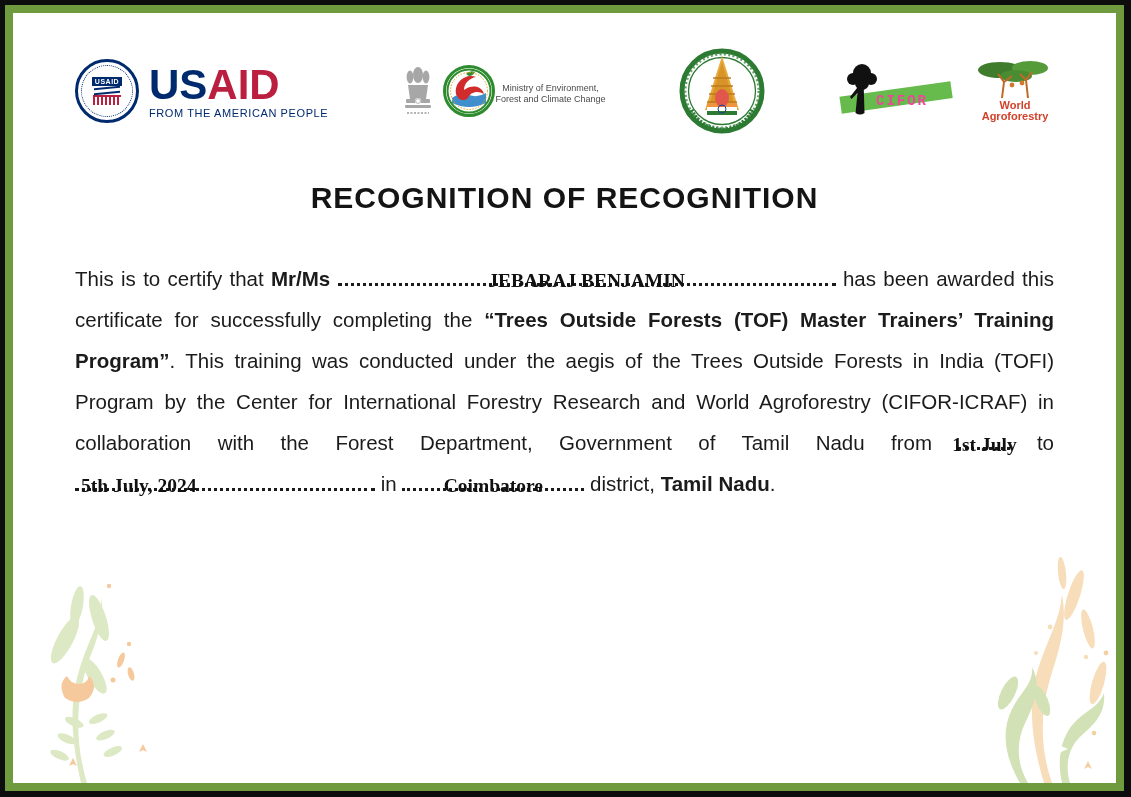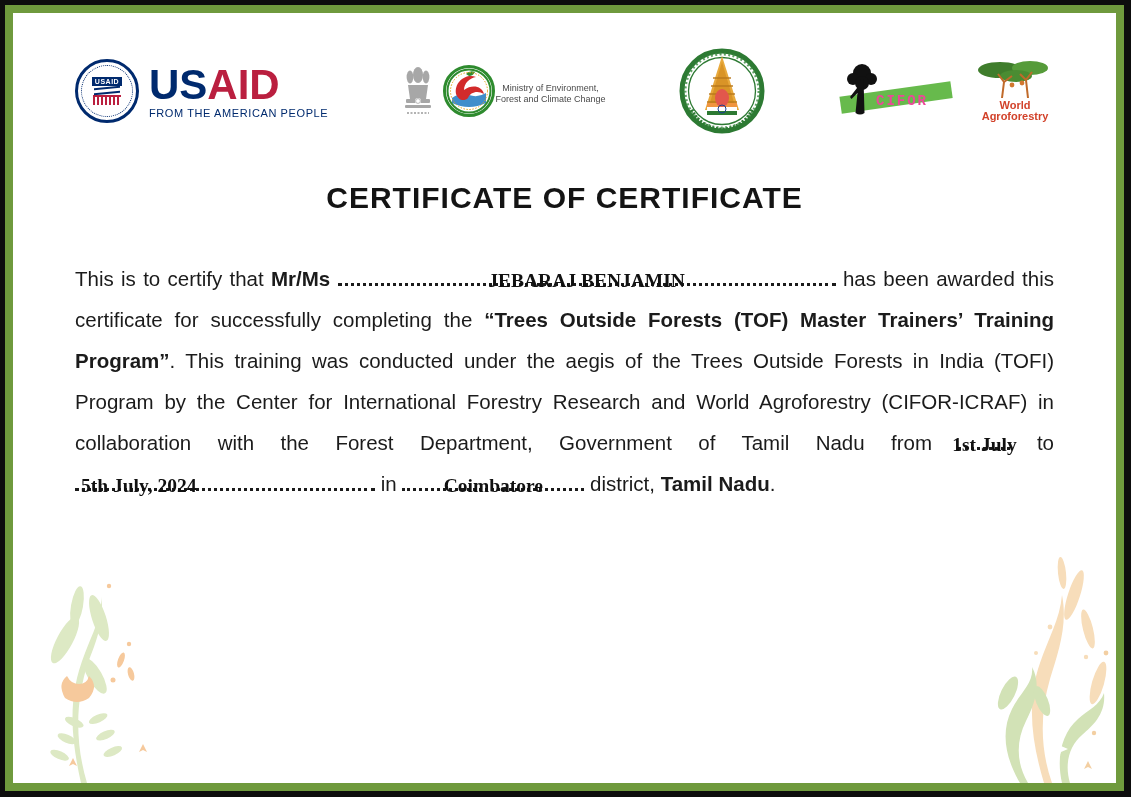--- a/index.html
+++ b/index.html
@@ -228,21 +228,21 @@
         </svg>
         <div class="wagro-label">
           <div>World</div>
           <div>Agroforestry</div>
         </div>
       </div>
     </div>
 
   </div>
 
-  <div class="cert-title">CERTIFICATE OF CERTIFICATE</div>
+  <div class="cert-title">RECOGNITION OF RECOGNITION</div>
 
   <p class="cert-body"><span>This is to certify that</span> <span class="b">Mr/Ms</span> <span class="fill"><span class="fill-dots" style="width:498px;"></span><span class="fill-value">JEBARAJ BENJAMIN</span></span> <span>has been awarded this certificate for successfully completing the</span> <span class="b">“Trees Outside Forests (TOF) Master Trainers’ Training Program”</span><span>. This training was conducted under the aegis of the Trees Outside Forests in India (TOFI) Program by the Center for International Forestry Research and World Agroforestry (CIFOR-ICRAF) in collaboration with the Forest Department, Government of Tamil Nadu from</span> <span class="fill"><span class="fill-dots" style="width:52px;"></span><span class="fill-value">1st July</span></span> <span>to</span> <span class="fill"><span class="fill-dots" style="width:300px;"></span><span class="fill-value left">5th July, 2024</span></span> <span>in</span> <span class="fill"><span class="fill-dots" style="width:182px;"></span><span class="fill-value">Coimbatore</span></span> <span>district,</span> <span class="b">Tamil Nadu</span><span>.</span></p>
 
 
   <svg class="deco deco-bl" width="140" height="235" viewBox="0 0 140 235">
     <g fill="#dde9c4">
       <path d="M68 235 C58 190 54 150 72 105 C80 84 90 66 88 48 C92 70 84 92 76 112 C62 152 62 195 74 235 Z"></path>
       <ellipse cx="52" cy="92" rx="8" ry="26" transform="rotate(28 52 92)"></ellipse>
       <ellipse cx="86" cy="70" rx="7" ry="24" transform="rotate(-18 86 70)"></ellipse>
       <ellipse cx="64" cy="58" rx="6" ry="20" transform="rotate(10 64 58)"></ellipse>

